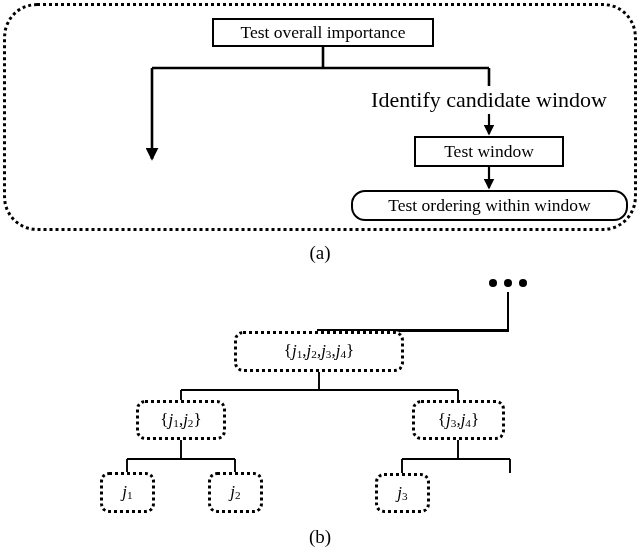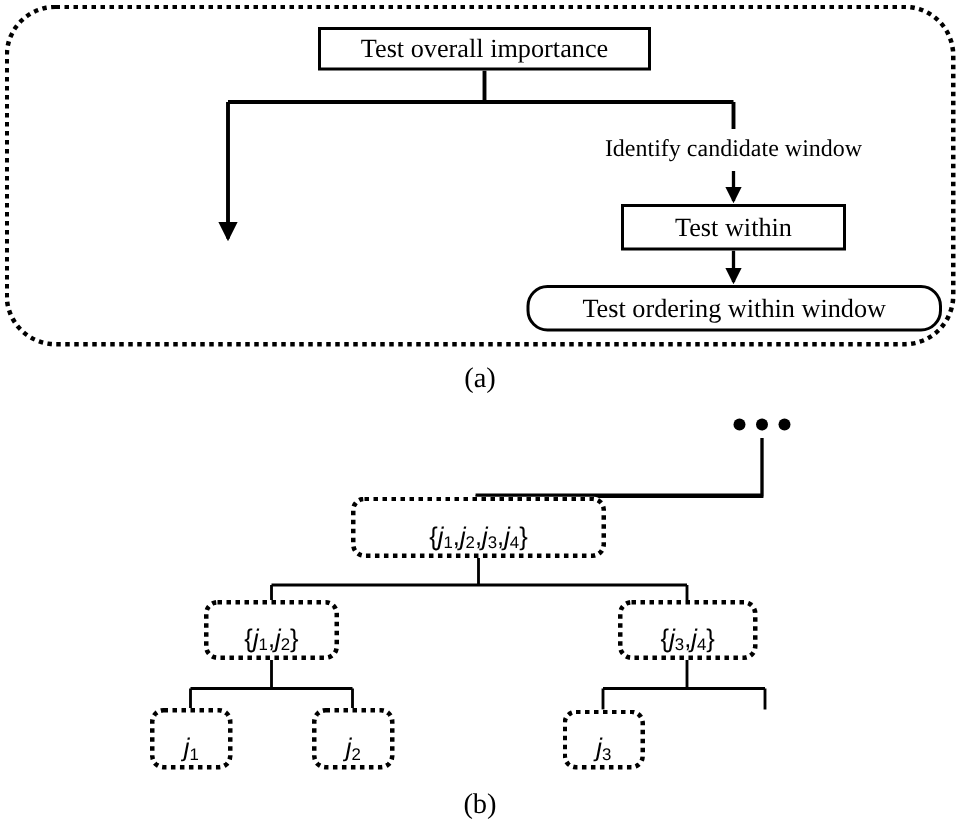--- a/index.html
+++ b/index.html
@@ -34,21 +34,21 @@
     border: 2.4px solid #000000;
     font-size: 17.5px;
     line-height: 1;
     white-space: nowrap;
   }
   .plain-label {
     position: absolute;
     display: flex;
     align-items: center;
     justify-content: center;
-    font-size: 16px;
+    font-size: 22px;
     white-space: nowrap;
     line-height: 1;
     text-align: right;
   }
   .panel-caption {
     position: absolute;
     display: flex;
     align-items: center;
     justify-content: center;
     font-size: 19px;
@@ -59,26 +59,26 @@
     position: absolute;
     box-sizing: border-box;
     border: 3.2px dotted #000000;
     border-radius: 34px;
     background: transparent;
   }
   .tree-node {
     position: absolute;
     box-sizing: border-box;
     display: flex;
-    align-items: flex-end;
+    align-items: center;
     justify-content: center;
     border: 3.4px dotted #000000;
     border-radius: 9px;
     background: #ffffff;
-    font-family: Liberation Sans, sans-serif;
+    font-family: Liberation Serif, serif;
     font-size: 17px;
     font-style: italic;
     line-height: 1;
     white-space: nowrap;
   }
   .tree-node .setexpr { font-style: normal; }
   .tree-node .setexpr i { font-style: italic; }
   .tree-node sub {
     font-style: normal;
     font-size: 0.66em;
@@ -128,21 +128,21 @@
   <div class="node-box" style="left:212px; top:18px; width:222px; height:29px;">
     <span>Test overall importance</span>
   </div>
 
   <div class="plain-label" style="left:369px; top:88px; width:240px; height:24px;">
     <span>Identify candidate window</span>
   </div>
 
 
   <div class="node-box" style="left:414px; top:136px; width:150px; height:31px;">
-    <span>Test within</span>
+    <span>Test window</span>
   </div>
 
   <div class="node-box" style="left:351px; top:190px; width:277px; height:31px;border-radius:14px;">
     <span>Test ordering within window</span>
   </div>
 
   <div class="panel-caption" style="left:290px; top:240px; width:60px; height:24px;">
     <span>(a)</span>
   </div>
 

